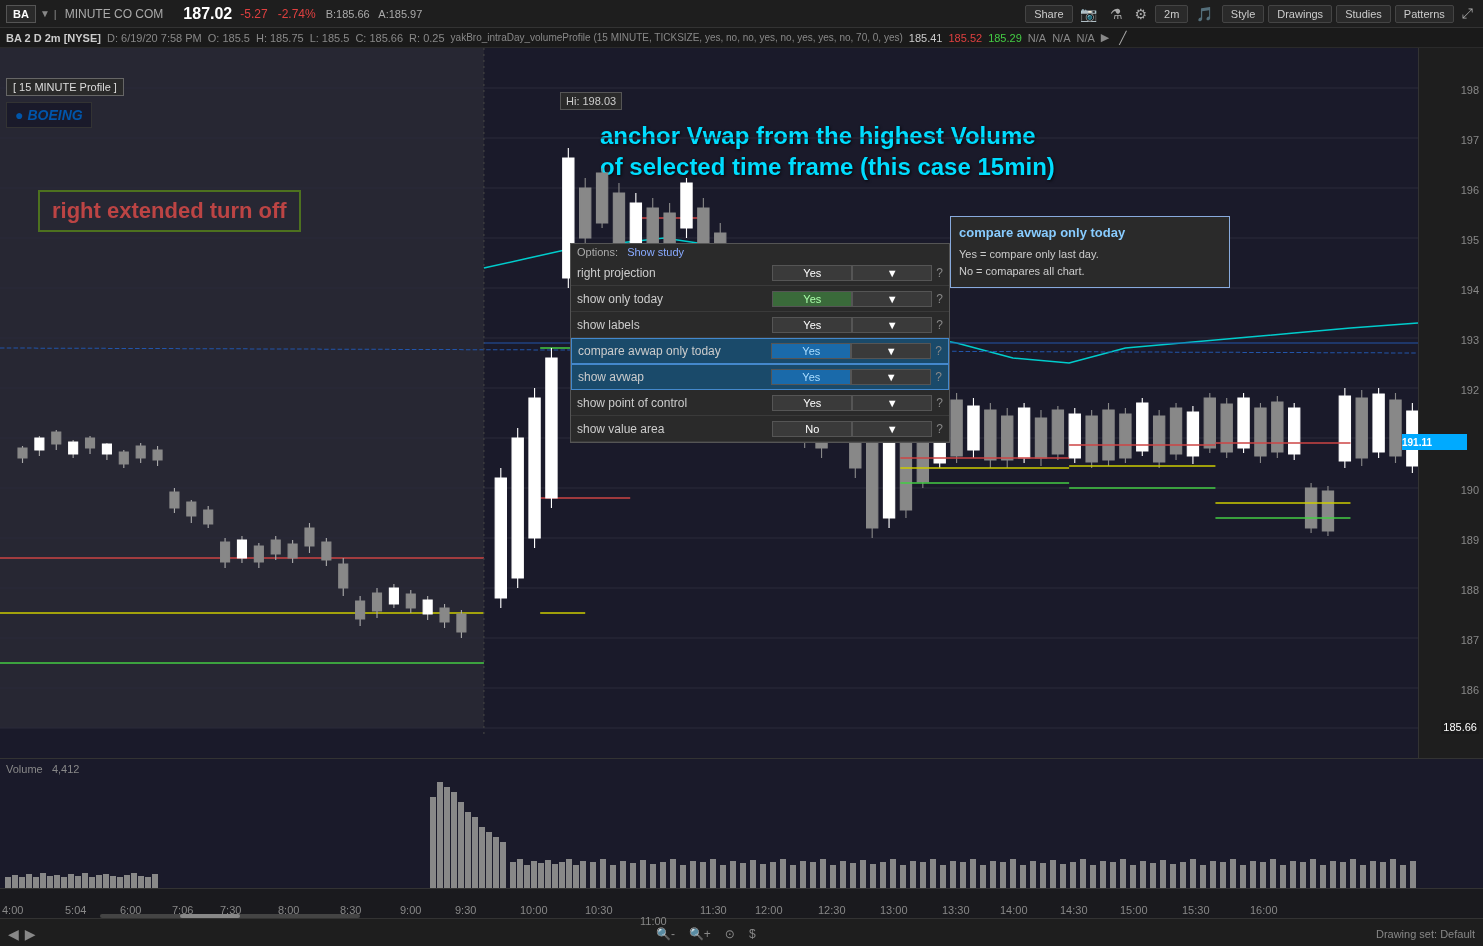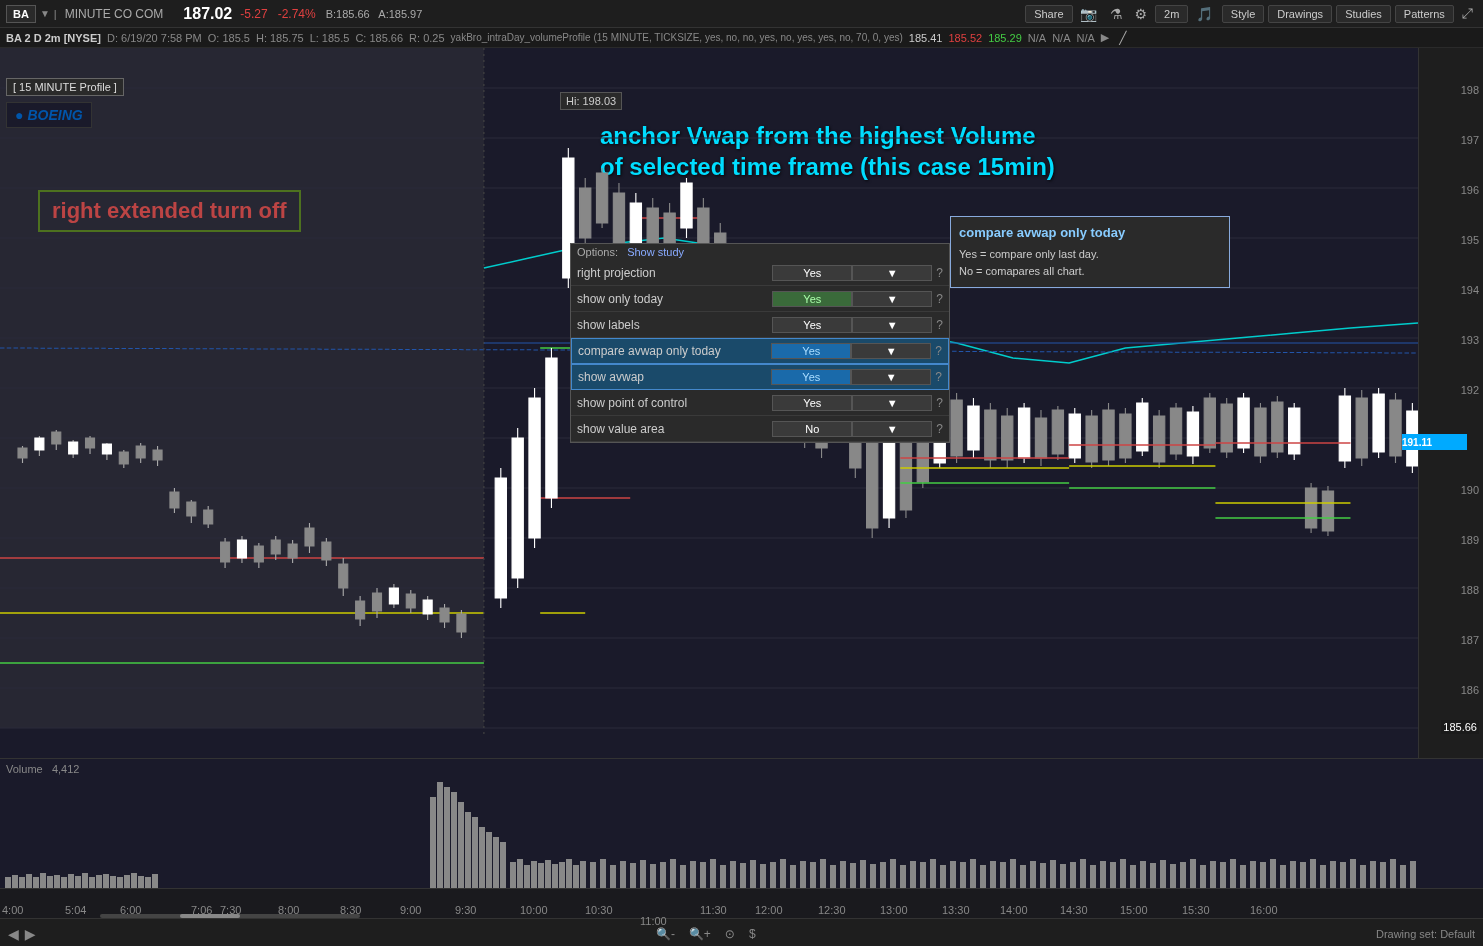--- a/index.html
+++ b/index.html
@@ -685,21 +685,21 @@
     <text x="1455" y="70" fill="#888" font-size="10">400</text>
     <text x="1455" y="95" fill="#888" font-size="10">200</text>
     <text x="1455" y="108" fill="#555" font-size="9">thousands</text>
   </svg>
 </div>
 
 <div id="time-axis">
   <span class="time-label" style="left:2px;">4:00</span>
   <span class="time-label" style="left:65px;">5:04</span>
   <span class="time-label" style="left:120px;">6:00</span>
-  <span class="time-label" style="left:191px;">7:06</span>
+  <span class="time-label" style="left:172px;">7:06</span>
   <span class="time-label" style="left:220px;">7:30</span>
   <span class="time-label" style="left:278px;">8:00</span>
   <span class="time-label" style="left:340px;">8:30</span>
   <span class="time-label" style="left:400px;">9:00</span>
   <span class="time-label" style="left:455px;">9:30</span>
   <span class="time-label" style="left:520px;">10:00</span>
   <span class="time-label" style="left:585px;">10:30</span>
   <span class="time-label" style="left:640px;margin-top:22px;">11:00</span>
   <span class="time-label" style="left:700px;">11:30</span>
   <span class="time-label" style="left:755px;">12:00</span>

